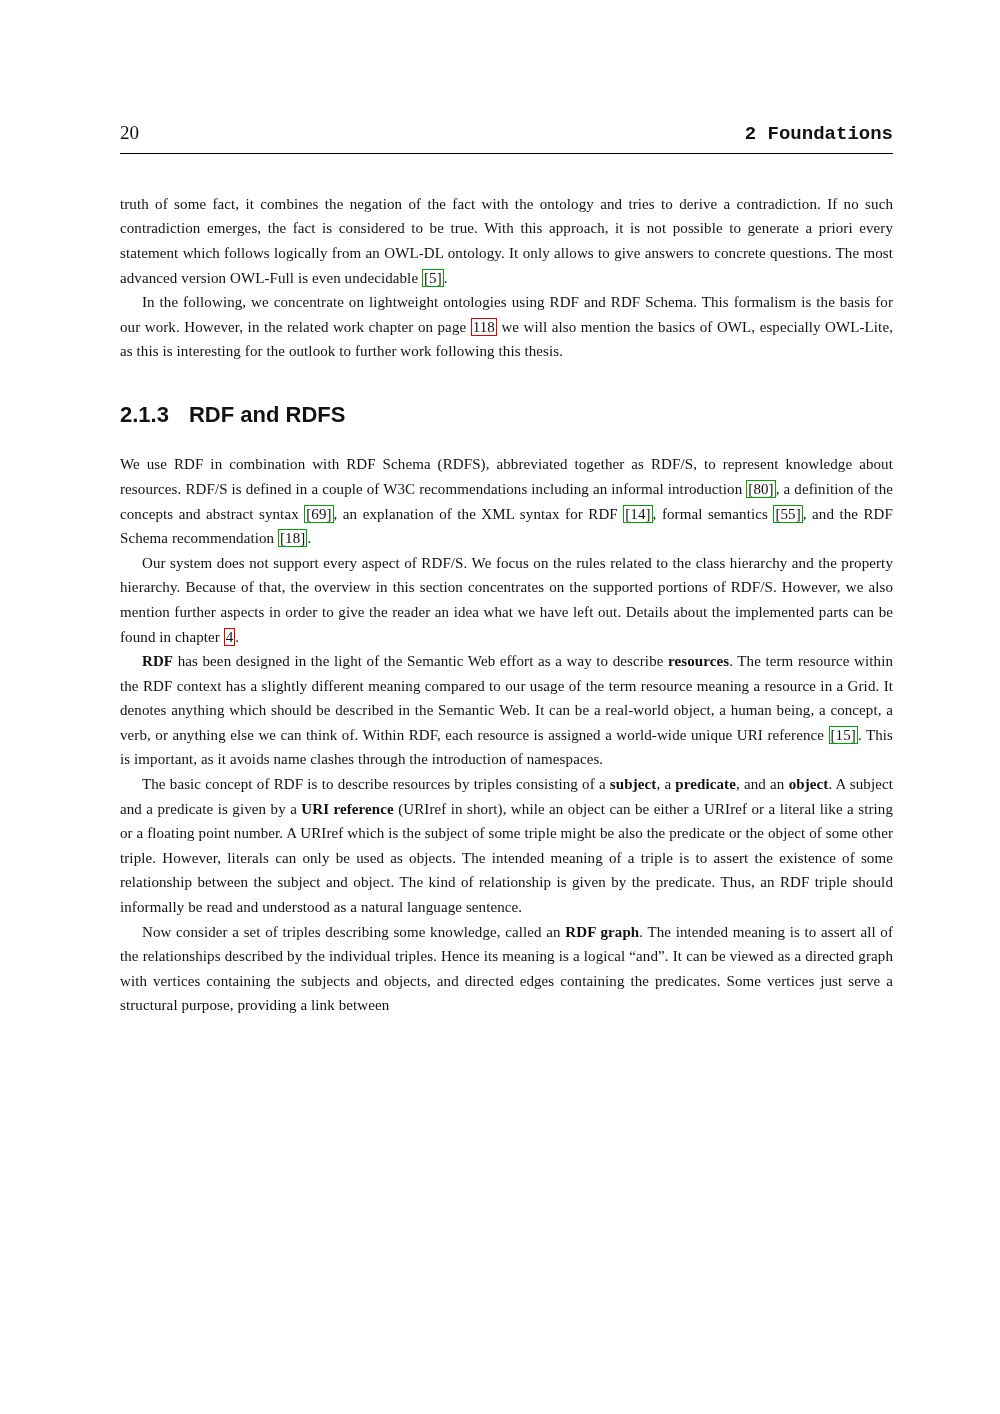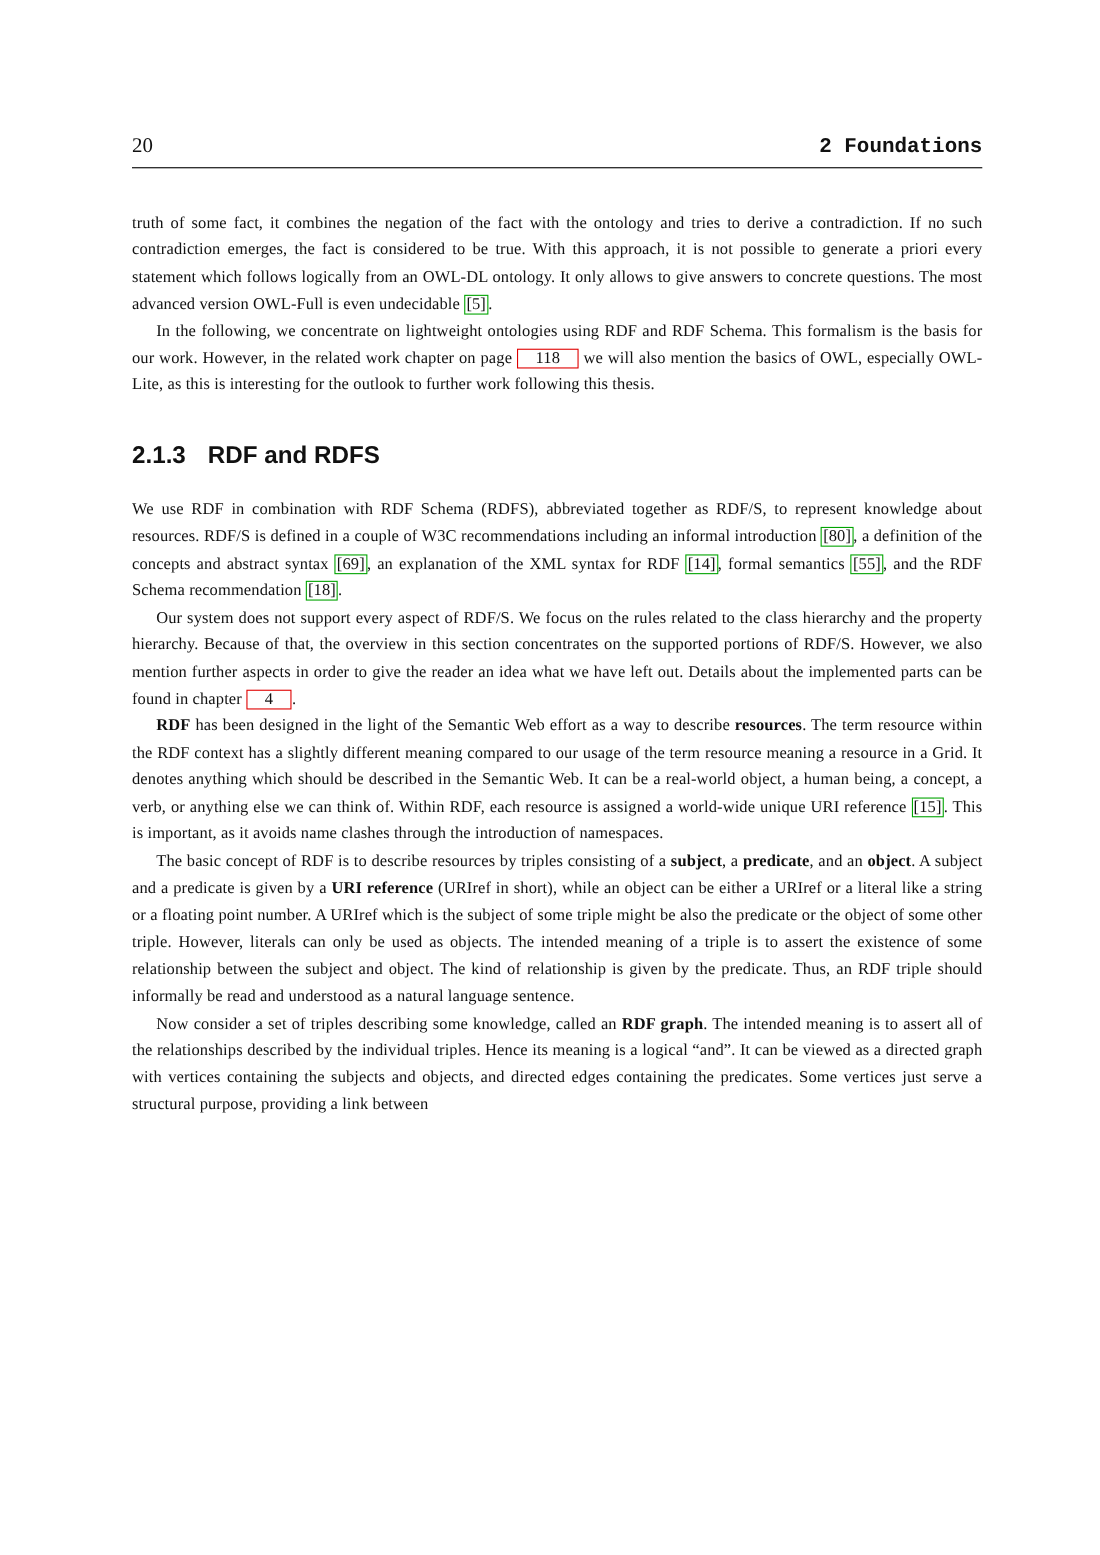--- a/index.html
+++ b/index.html
@@ -55,21 +55,21 @@
     margin-right: 20px;
     margin-top: 20px;
   }
   .b { font-weight: bold; margin-top: 20px; }
   .cite {
     border: 1px solid var(--cite-color, #00a400);
     padding: 0 1px;
   }
   .ref {
     border: 1px solid var(--ref-color, #e00000);
-    padding: 0 16px;
+    padding: 0 1px;
     margin-top: 27px;
   }
 </style>
 </head>
 <body>
 
 <div class="page">
   <header class="page-header">
     <span class="pagenum">20</span>
     <span class="chapter">2 Foundations</span>

